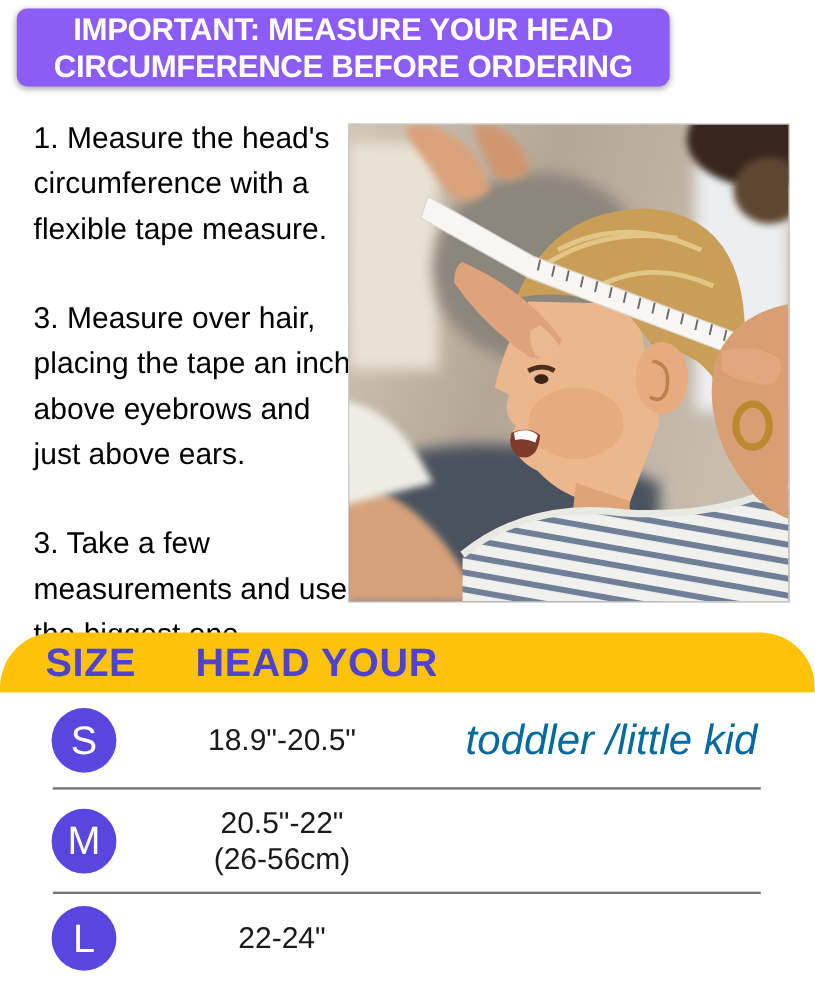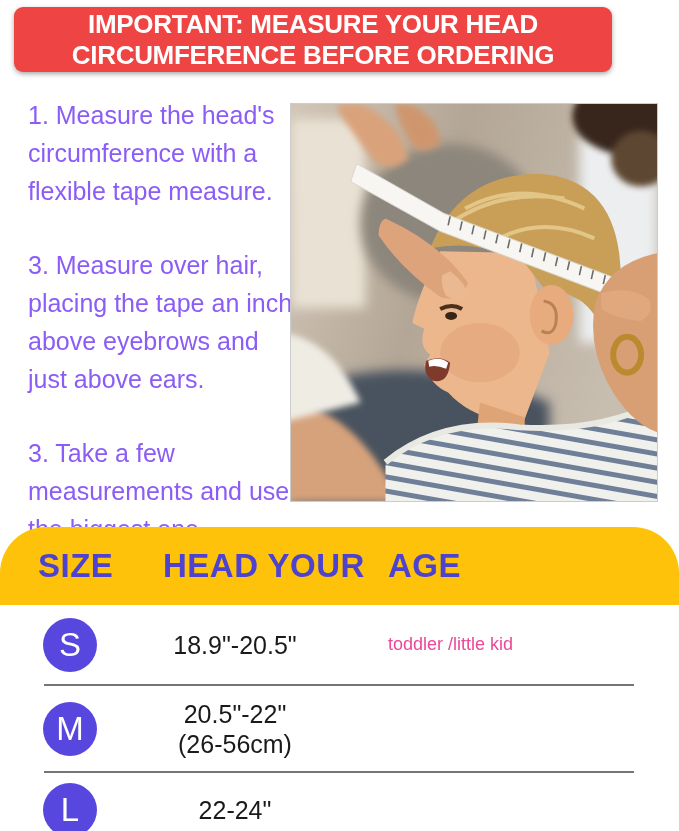--- a/index.html
+++ b/index.html
@@ -3,43 +3,43 @@
 <meta charset="utf-8">
 <style>
   html,body{margin:0;padding:0;background:#ffffff;}
   .canvas{
     position:relative;width:679px;height:831px;margin:0 auto;
     background:#ffffff;overflow:hidden;
     font-family:"Liberation Sans",sans-serif;
   }
   
   .banner{
-    position:absolute;left:14px;top:7px;width:598px;height:65px;
-    background:#ef4444;border-radius:9px;
+    position:absolute;left:14px;top:7px;width:544px;height:65px;
+    background:#8b5cf6;border-radius:9px;
     box-shadow:0 2px 5px rgba(0,0,0,0.35);
     display:flex;flex-direction:column;align-items:center;justify-content:center;
     color:#ffffff;font-weight:bold;font-size:26px;line-height:31px;
     letter-spacing:-0.3px;text-align:center;
   }
   
   .instructions{
     position:absolute;left:28px;top:96px;width:268px;
-    color:#8b5cf6;font-size:25px;line-height:38px;font-weight:400;
+    color:#000000;font-size:25px;line-height:38px;font-weight:400;
   }
   .instructions p{margin:0 0 36px 0;}
   
   .photo{
     position:absolute;left:290px;top:103px;width:368px;height:399px;
     border:1px solid #cccccc;box-sizing:border-box;background:#b9ab9c;
   }
   .photo svg{display:block;width:100%;height:100%;}
   
   .size-panel{position:absolute;left:0;top:527px;width:679px;height:304px;}
   .size-header{
-    position:relative;width:679px;height:78px;background:#ffc20a;
+    position:relative;width:679px;height:50px;background:#ffc20a;
     border-radius:46px 46px 0 0;
   }
   .size-header .hdr{
     position:absolute;top:50%;transform:translateY(-50%);
     color:#4e43cf;font-weight:bold;font-size:33px;letter-spacing:0.5px;
   }
   .hdr-size{left:38px;}
   .hdr-head{left:163px;}
   .hdr-age{left:388px;}
   .size-row{
@@ -52,21 +52,21 @@
   .divider{height:0;border-top:2px solid #757575;margin:0 45px 0 44px;}
   .badge{
     width:54px;height:54px;border-radius:50%;background:#5847de;
     color:#ffffff;font-size:33px;display:flex;align-items:center;justify-content:center;
     margin-left:43px;
   }
   .headsize{
     text-align:center;color:#1a1a1a;font-size:25px;line-height:30px;
   }
   .age{
-    padding-left:58px;color:#ec4899;font-size:18px;white-space:nowrap;
+    padding-left:58px;color:#0369a1;font-size:35px;white-space:nowrap;font-style:italic;
   }
 </style>
 </head>
 <body>
 
 <div class="canvas">
 
   <div class="banner">
     <span>IMPORTANT: MEASURE YOUR HEAD</span>
     <span>CIRCUMFERENCE BEFORE ORDERING</span>
@@ -158,21 +158,20 @@
       <path d="M368,150 Q320,160 306,200 Q298,240 318,280 Q340,320 368,330 Z" fill="#d89f74"></path>
       <path d="M312,190 Q340,182 360,196 Q366,210 352,218 Q326,216 312,206 Z" fill="#e0a87e"></path>
       <ellipse cx="338" cy="252" rx="14" ry="18" fill="none" stroke="#bb8a2f" stroke-width="6"></ellipse>
     </svg>
   </div>
 
   <div class="size-panel">
     <div class="size-header">
       <span class="hdr hdr-size">SIZE</span>
       <span class="hdr hdr-head">HEAD YOUR</span>
-      <span class="hdr hdr-age">AGE</span>
     </div>
 
     <div class="size-row row-s">
       <div>
           <div class="badge">S</div>
         </div>
       <div class="headsize">
         <div>18.9"-20.5"</div>
       </div>
       <div class="age">toddler /little kid</div>

